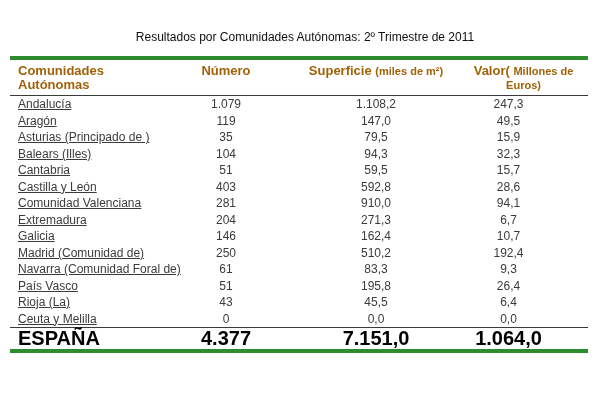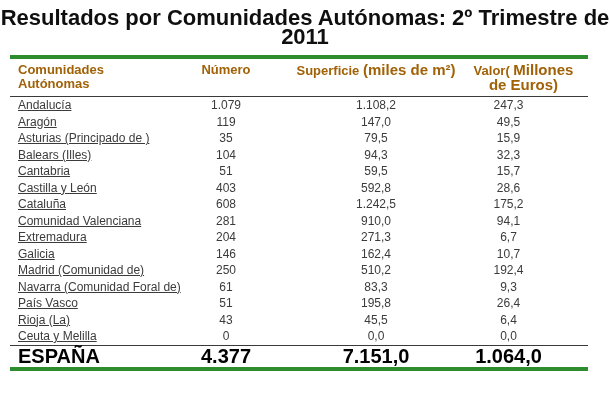--- a/index.html
+++ b/index.html
@@ -8,24 +8,24 @@
   }
   * { box-sizing: border-box; }
   html, body {
     margin: 0; padding: 0;
     width: 610px; height: 418px;
     background: #ffffff;
     font-family: "Liberation Sans", sans-serif;
     overflow: hidden;
   }
   .title {
-    padding-top: 8px;
+    padding-top: 28px;
     text-align: center;
-    font-size: 22px;
-    font-weight: bold;
+    font-size: 12px;
+    font-weight: normal;
     color: #0f0f0f;
     line-height: 19px;
   }
   table.results {
     margin: 9px 0 0 10px;
     width: 578px;
     border-collapse: collapse;
     table-layout: fixed;
     border-top: 4px solid var(--green);
     border-bottom: 4px solid var(--green);
@@ -40,21 +40,21 @@
     padding: 4px 0 3px 0;
     font-size: 13px;
     font-weight: bold;
     color: #a16207;
     line-height: 14px;
     border-bottom: 1px solid var(--rule);
     text-align: center;
   }
   thead th.c1 { text-align: left; padding-left: 8px; }
   thead th.c4 { padding-right: 6px; }
-  .hdr-sub { font-size: 15px; font-weight: bold; }
+  .hdr-sub { font-size: 11px; font-weight: bold; }
 
   tbody td {
     font-size: 12px;
     color: #3b3b3b;
     line-height: 12.5px;
     padding: 2px 0;
     text-align: center;
     white-space: nowrap;
     overflow: visible;
   }
@@ -126,26 +126,20 @@
     <td class="c3">59,5</td>
     <td class="c4">15,7</td>
   </tr>
       <tr>
     <td class="c1">Castilla y León</td>
     <td class="c2">403</td>
     <td class="c3">592,8</td>
     <td class="c4">28,6</td>
   </tr>
       <tr>
-    <td class="c1">Cataluña</td>
-    <td class="c2">608</td>
-    <td class="c3">1.242,5</td>
-    <td class="c4">175,2</td>
-  </tr>
-      <tr>
     <td class="c1">Comunidad Valenciana</td>
     <td class="c2">281</td>
     <td class="c3">910,0</td>
     <td class="c4">94,1</td>
   </tr>
       <tr>
     <td class="c1">Extremadura</td>
     <td class="c2">204</td>
     <td class="c3">271,3</td>
     <td class="c4">6,7</td>

